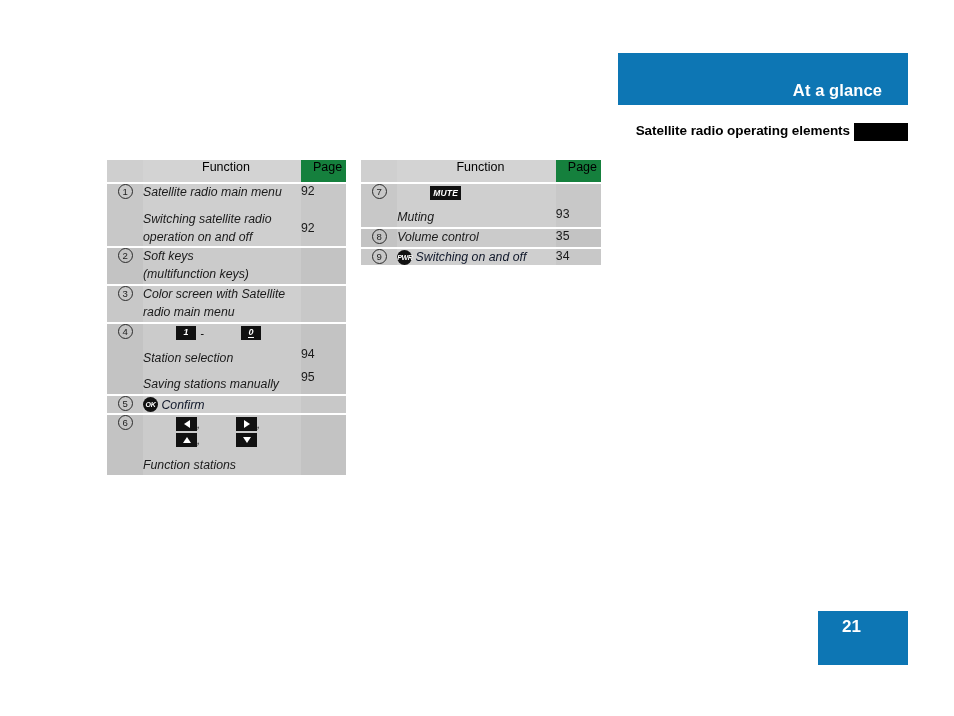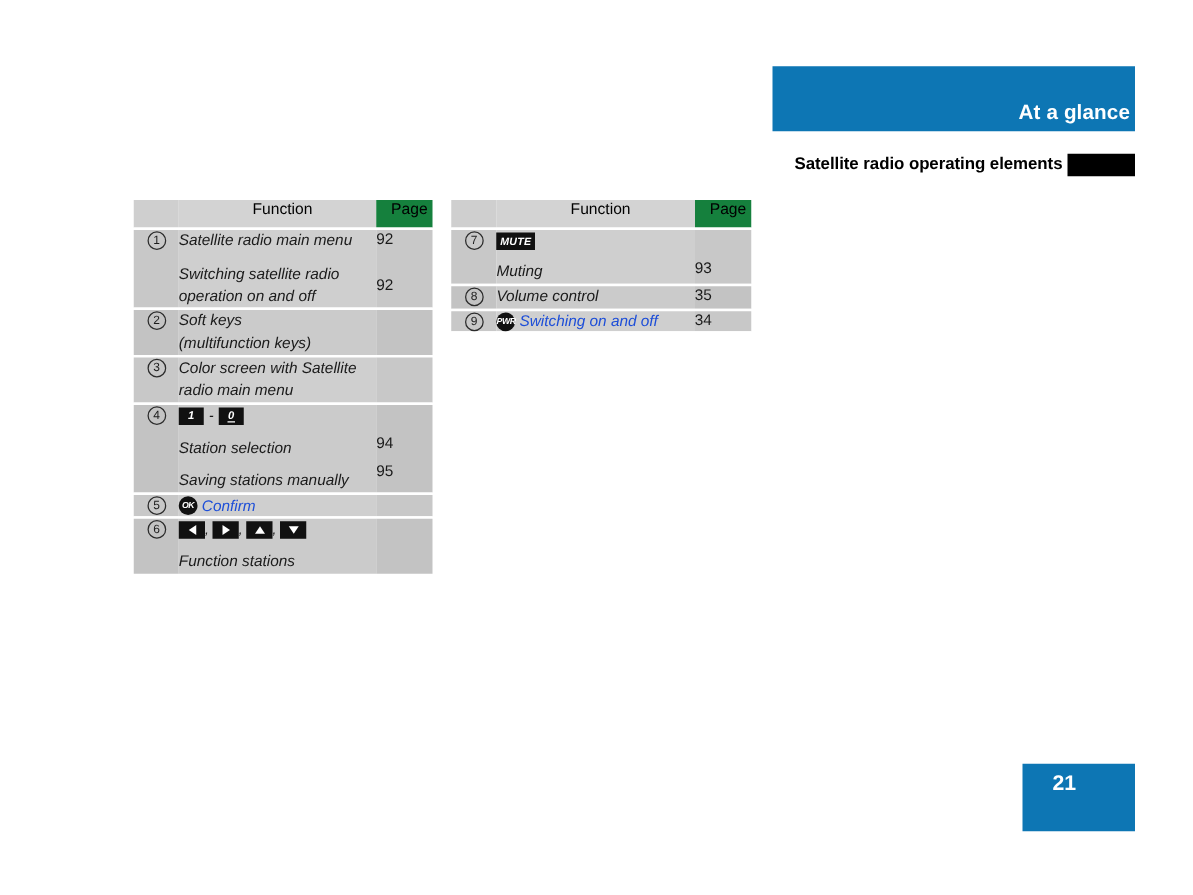--- a/index.html
+++ b/index.html
@@ -20,21 +20,21 @@
   .header-band {
     position: absolute;
     left: 618px;
     top: 53px;
     width: 290px;
     height: 52px;
     background: #0d76b4;
   }
   .header-band-title {
     position: absolute;
-    right: 4px;
+    right: 26px;
     bottom: 5px;
     color: #ffffff;
     font-size: 16.5px;
     font-weight: bold;
     letter-spacing: 0.1px;
     white-space: nowrap;
   }
   .subtitle-row {
     position: absolute;
     left: 560px;
@@ -144,20 +144,21 @@
   
   .key {
     display: inline-block;
     background: #111111;
     color: #ffffff;
     font-family: "Liberation Sans", sans-serif;
     font-weight: bold;
     text-align: center;
     vertical-align: middle;
     box-sizing: border-box;
+    margin-left: 33px;
   }
   .key-digit {
     width: 20px;
     height: 14px;
     font-size: 9px;
     line-height: 13px;
     position: relative;
   }
   .key-digit .underbar {
     position: absolute;
@@ -219,21 +220,21 @@
     font-weight: bold;
     line-height: 15px;
     text-align: center;
     vertical-align: middle;
     letter-spacing: -0.3px;
     box-sizing: border-box;
   }
   .inline-word {
     vertical-align: middle;
     font-size: 12.3px;
-    color: #1d4ed8;
+    color: #0f172a;
     margin-top: 20px;
   }
   .glyph-row { line-height: 16px; }
 
   
   .pagebox {
     position: absolute;
     left: 818px;
     top: 611px;
     width: 90px;

